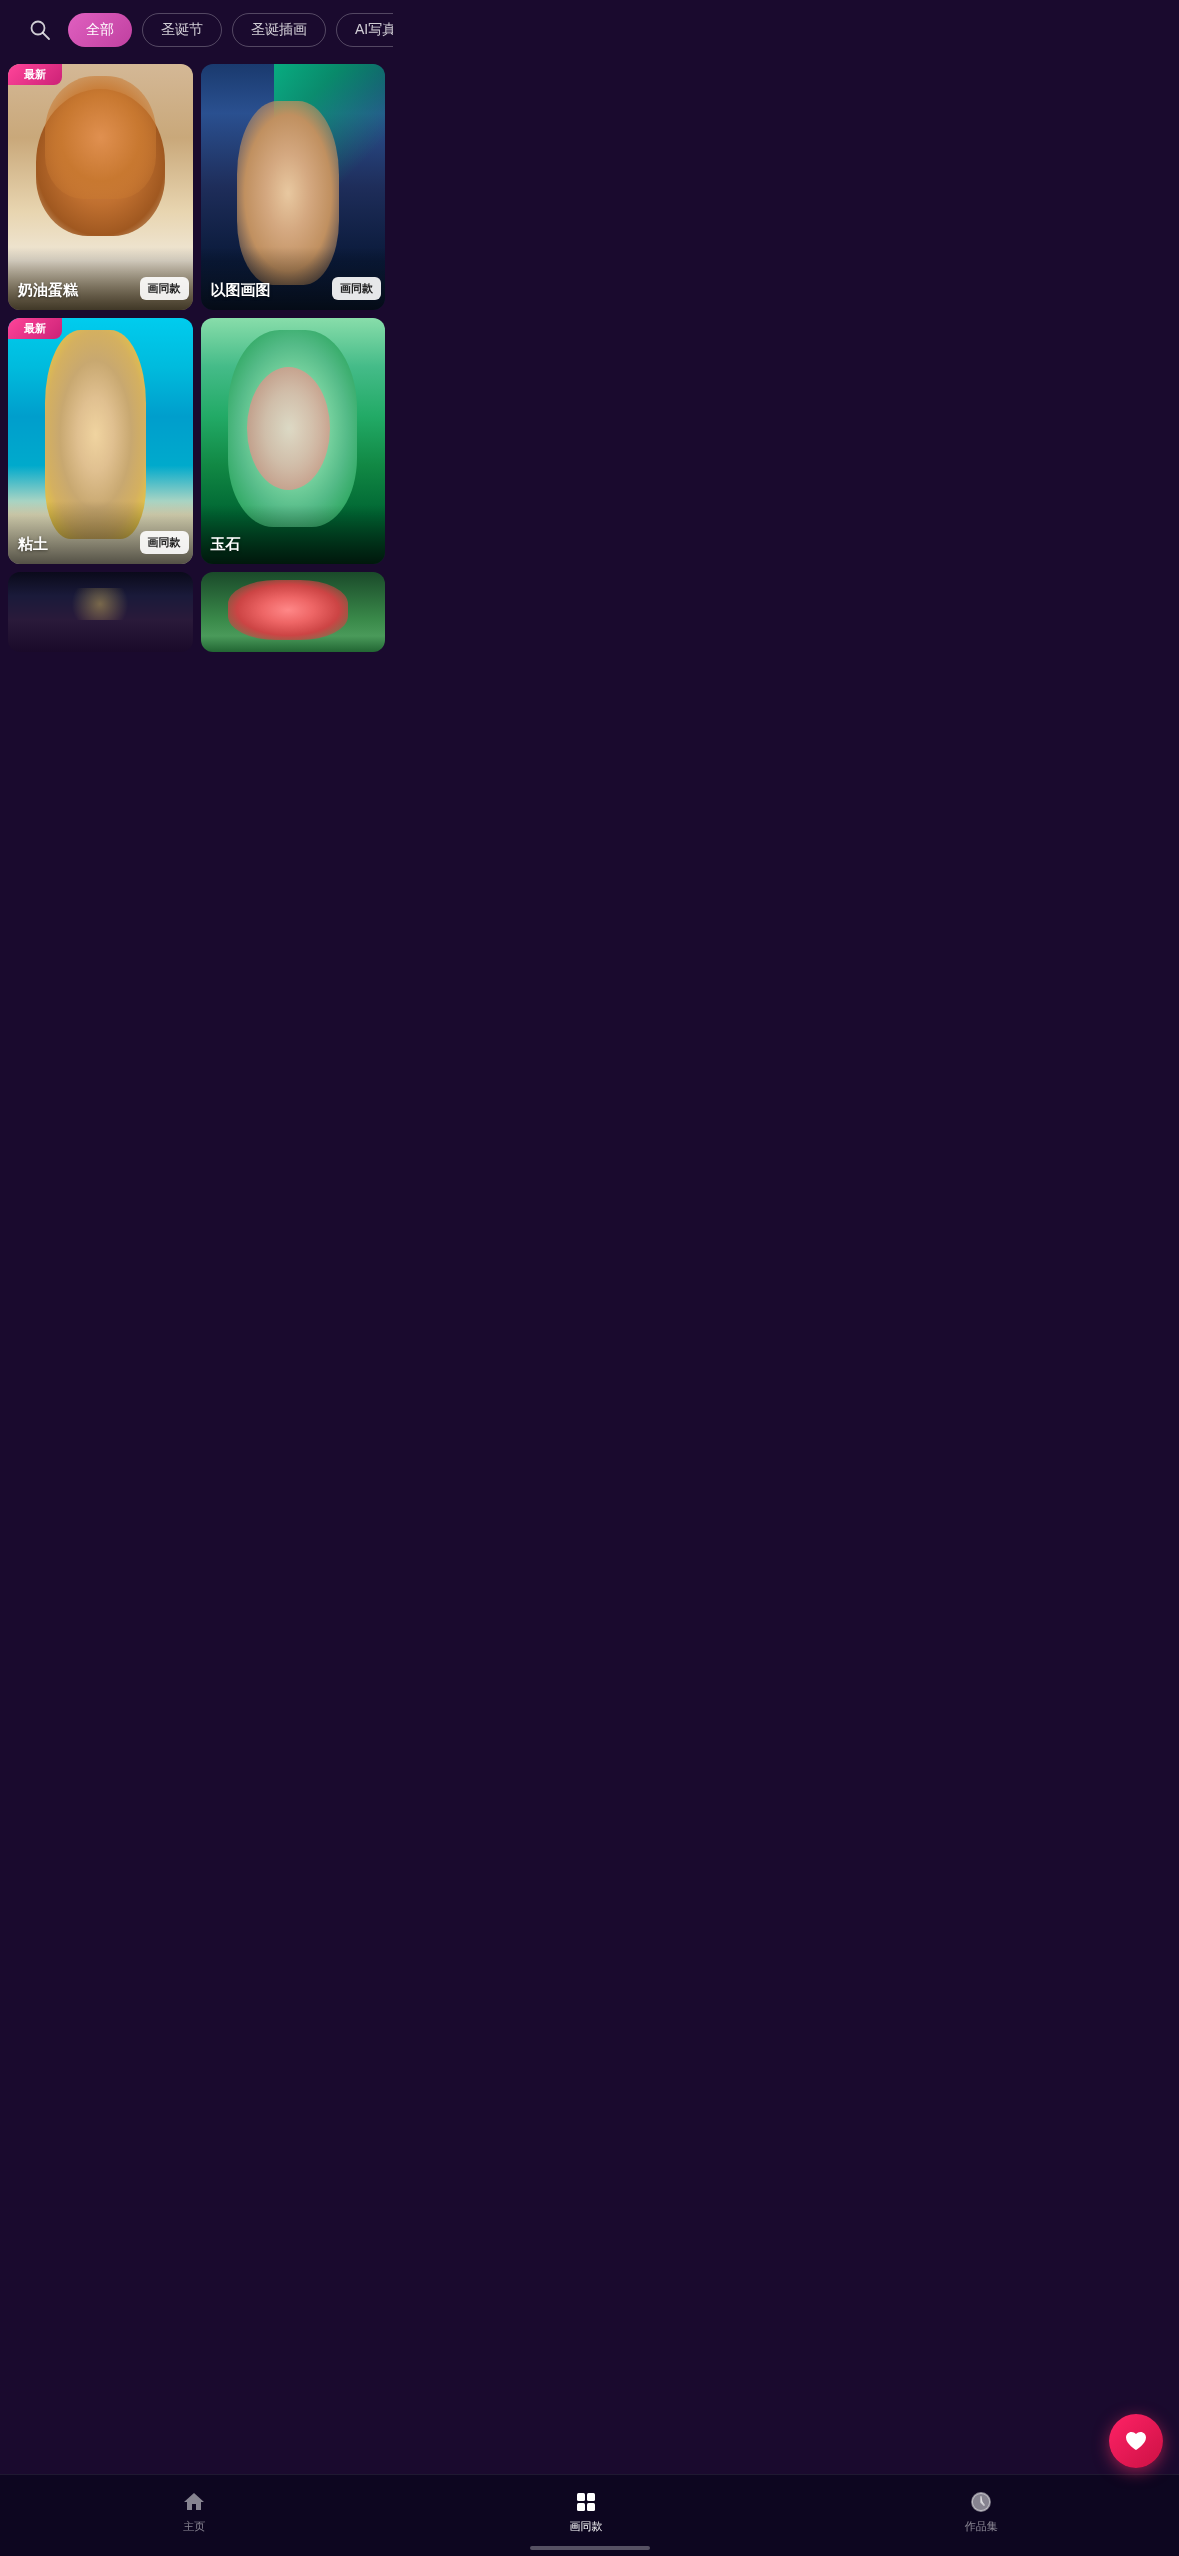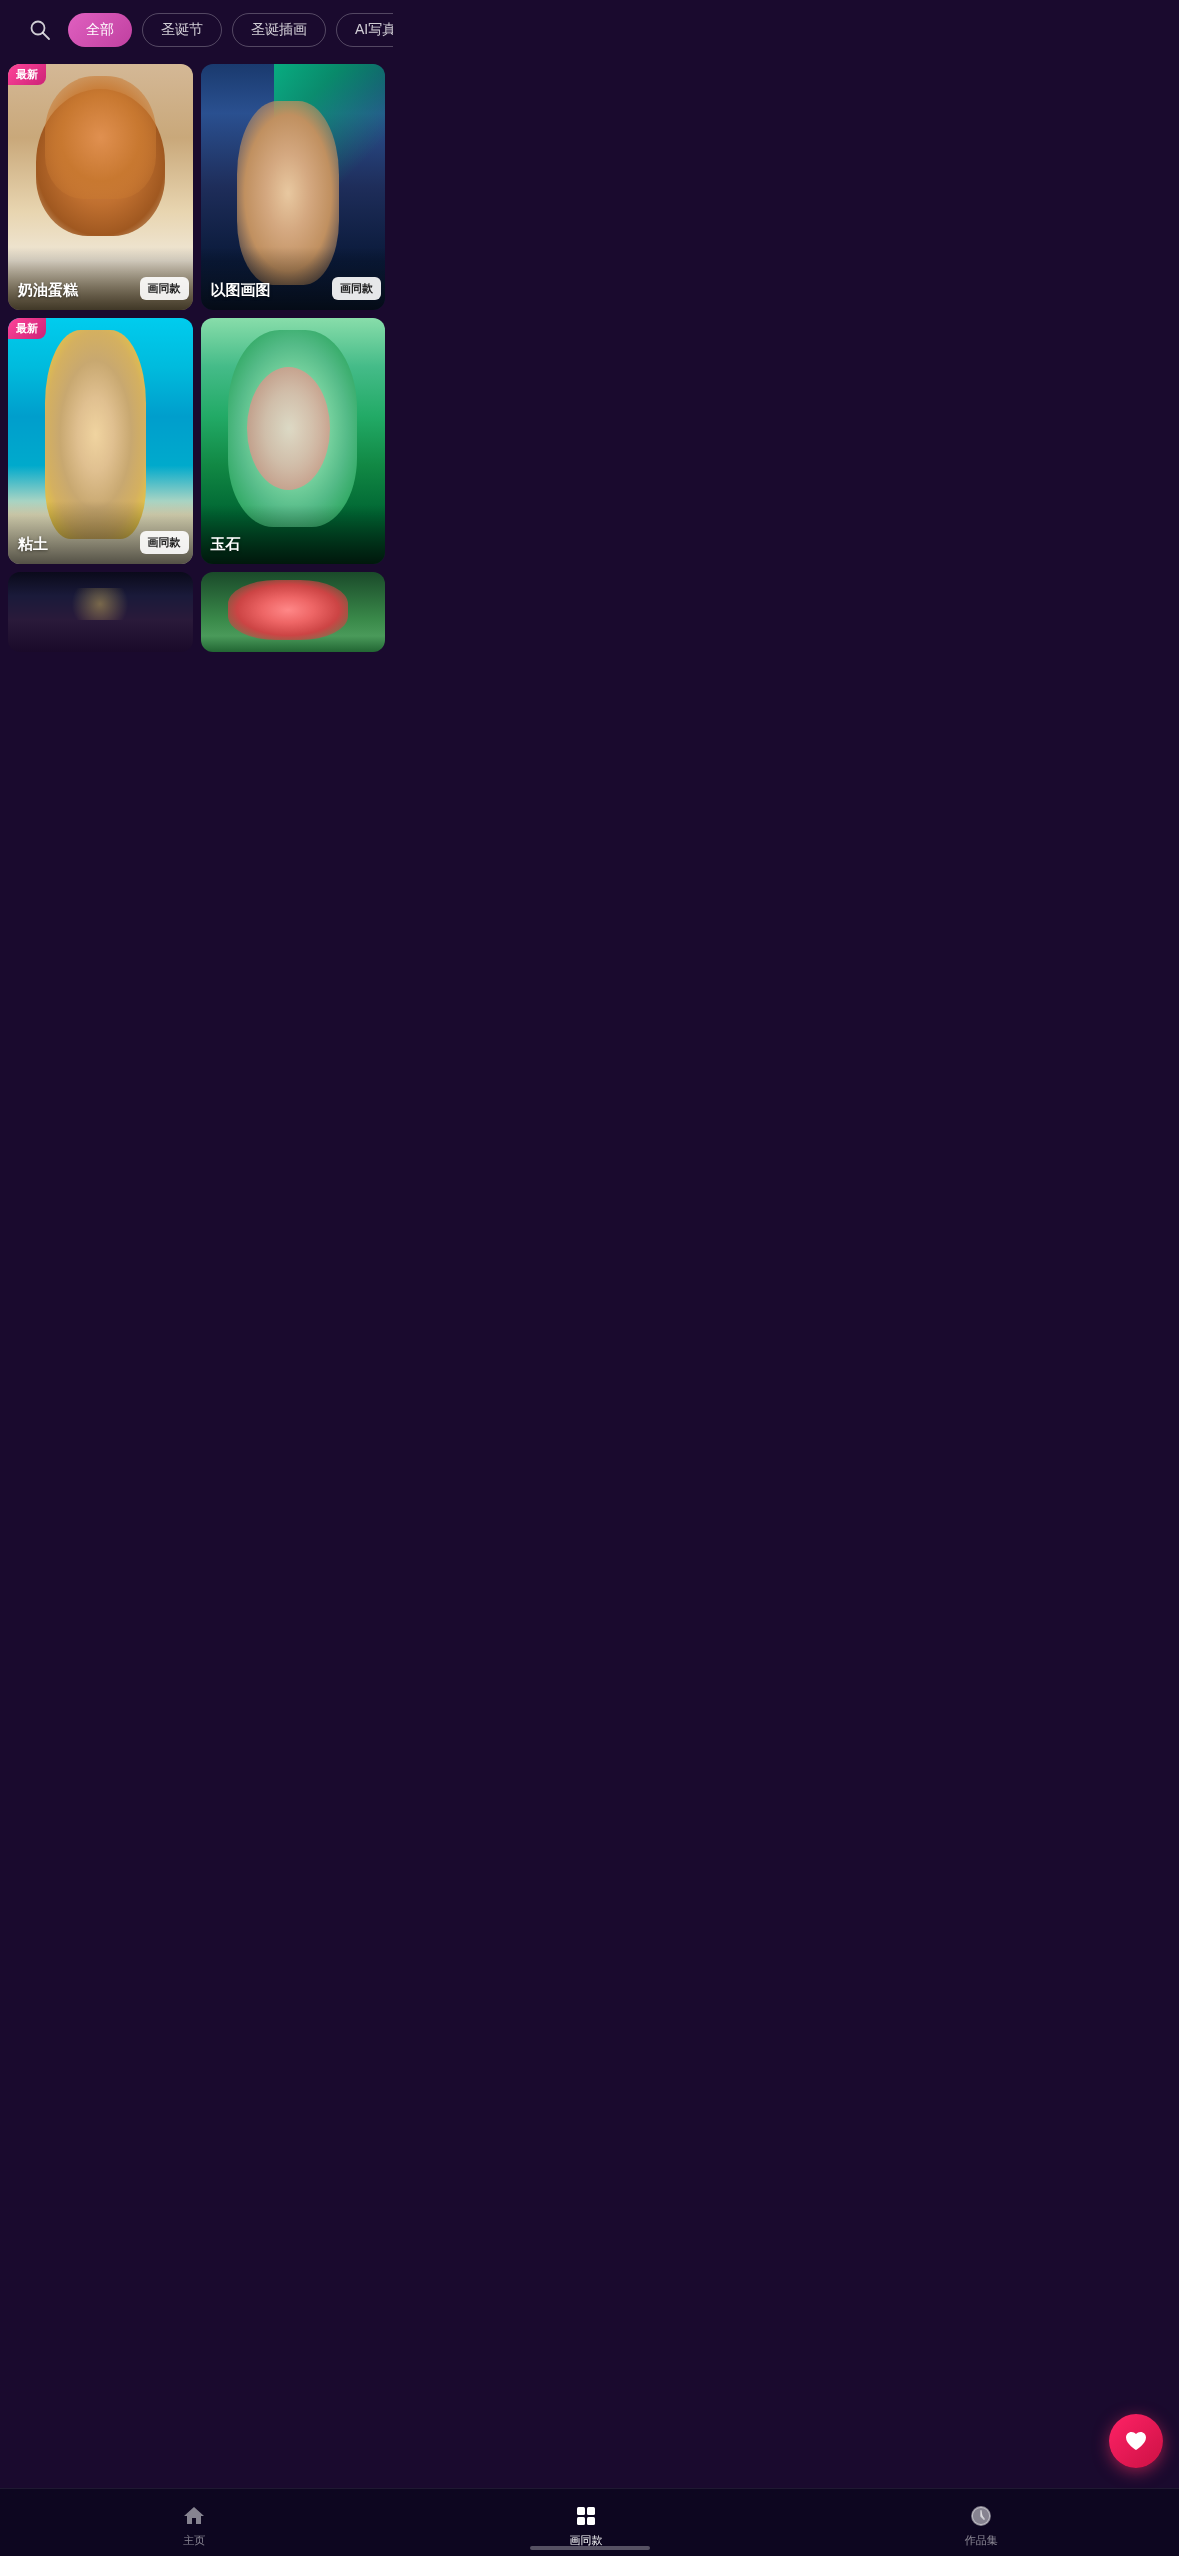--- a/index.html
+++ b/index.html
@@ -124,21 +124,21 @@
       display: block;
     }
 
     .badge-new {
       position: absolute;
       top: 0; left: 0;
       background: linear-gradient(135deg, #ff4499, #cc2277);
       color: white;
       font-size: 11px;
       font-weight: 700;
-      padding: 3px 8px;
+      padding: 3px 16px;
       border-radius: 0 0 8px 0;
       z-index: 2;
     }
 
     .item-label {
       position: absolute;
       bottom: 0; left: 0; right: 0;
       padding: 30px 4px 10px 10px;
       background: linear-gradient(transparent, rgba(0,0,0,0.65));
       display: flex;
@@ -292,21 +292,21 @@
       cursor: pointer;
       z-index: 10;
     }
 
     
     .bottom-nav {
       position: fixed;
       bottom: 0;
       left: 0;
       width: 100%;
-      height: 68px;
+      height: 82px;
       background: #0d0620;
       display: flex;
       align-items: flex-start;
       justify-content: space-around;
       padding-top: 10px;
       border-top: 1px solid rgba(255,255,255,0.08);
     }
 
     .nav-item {
       display: flex;

